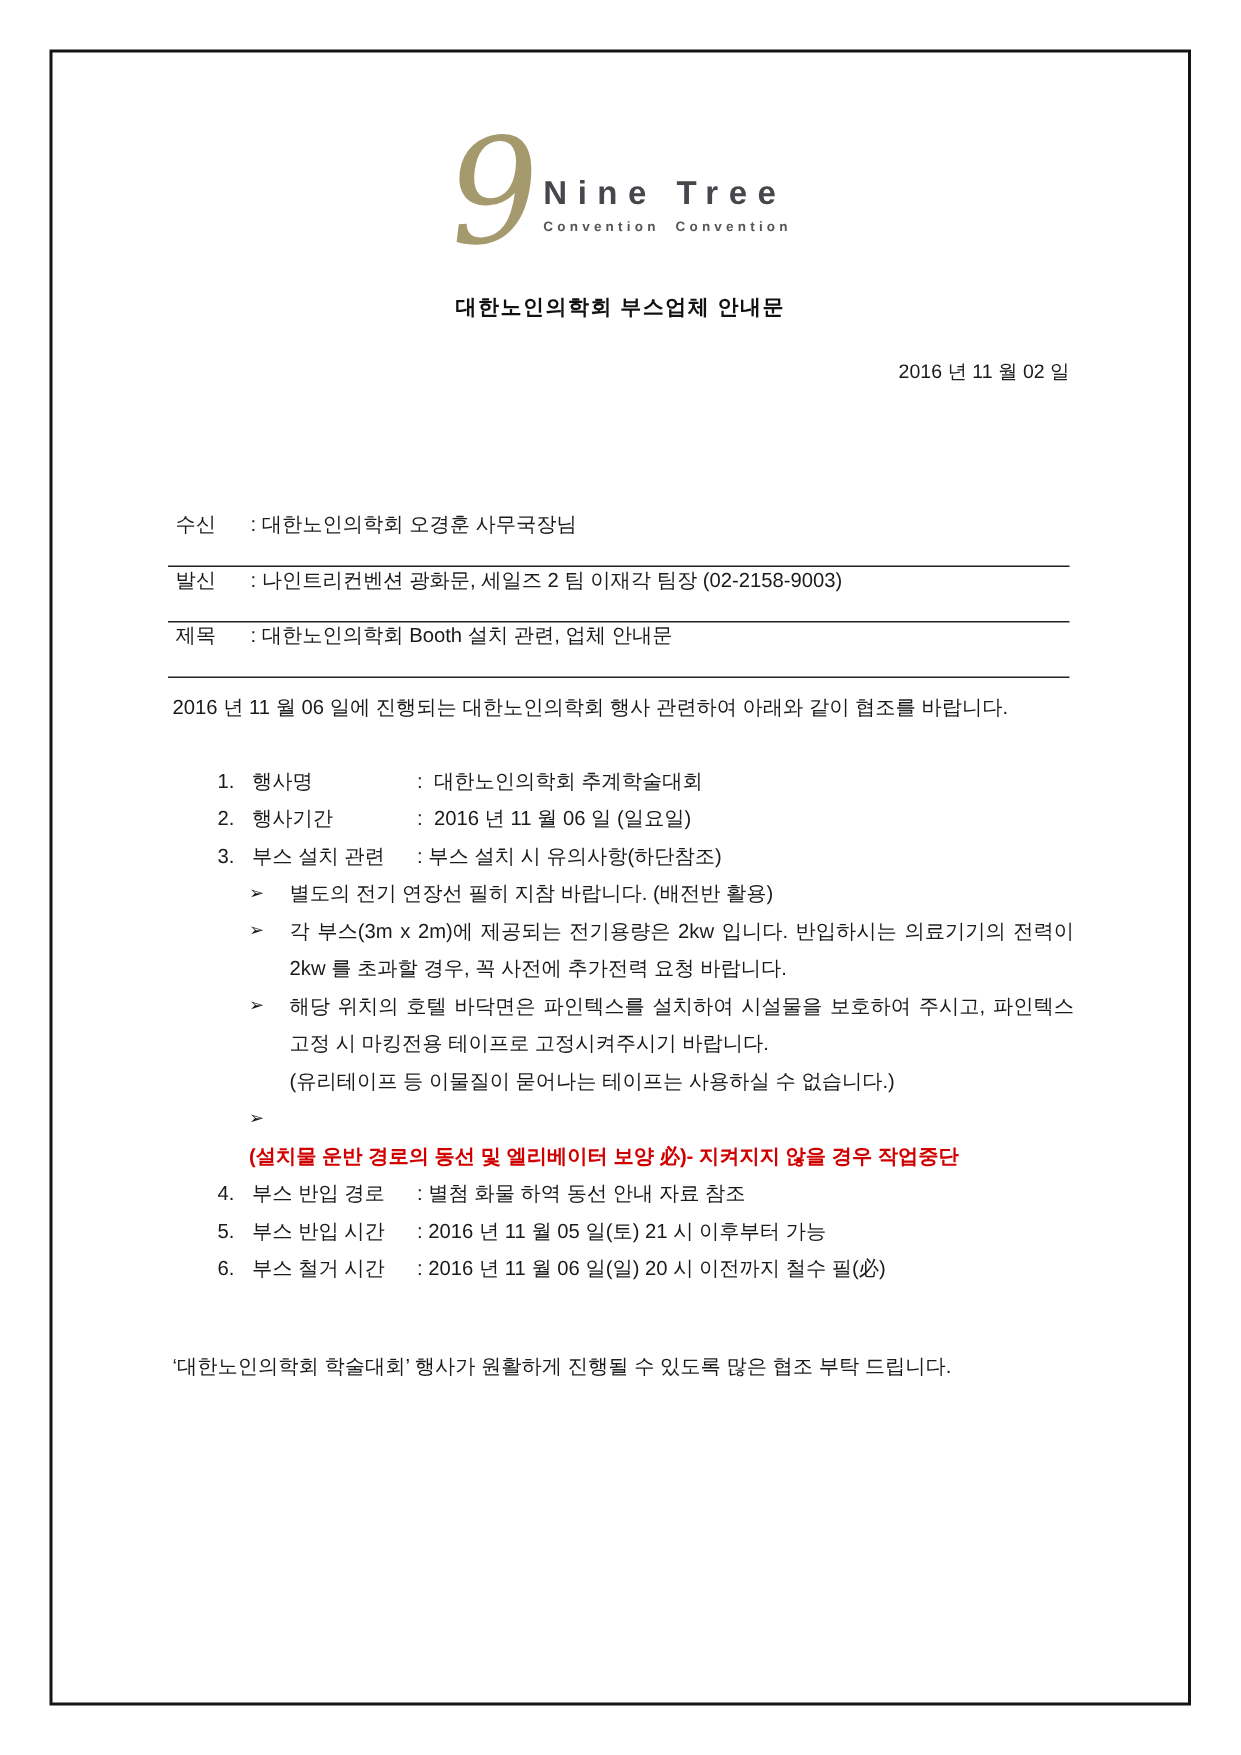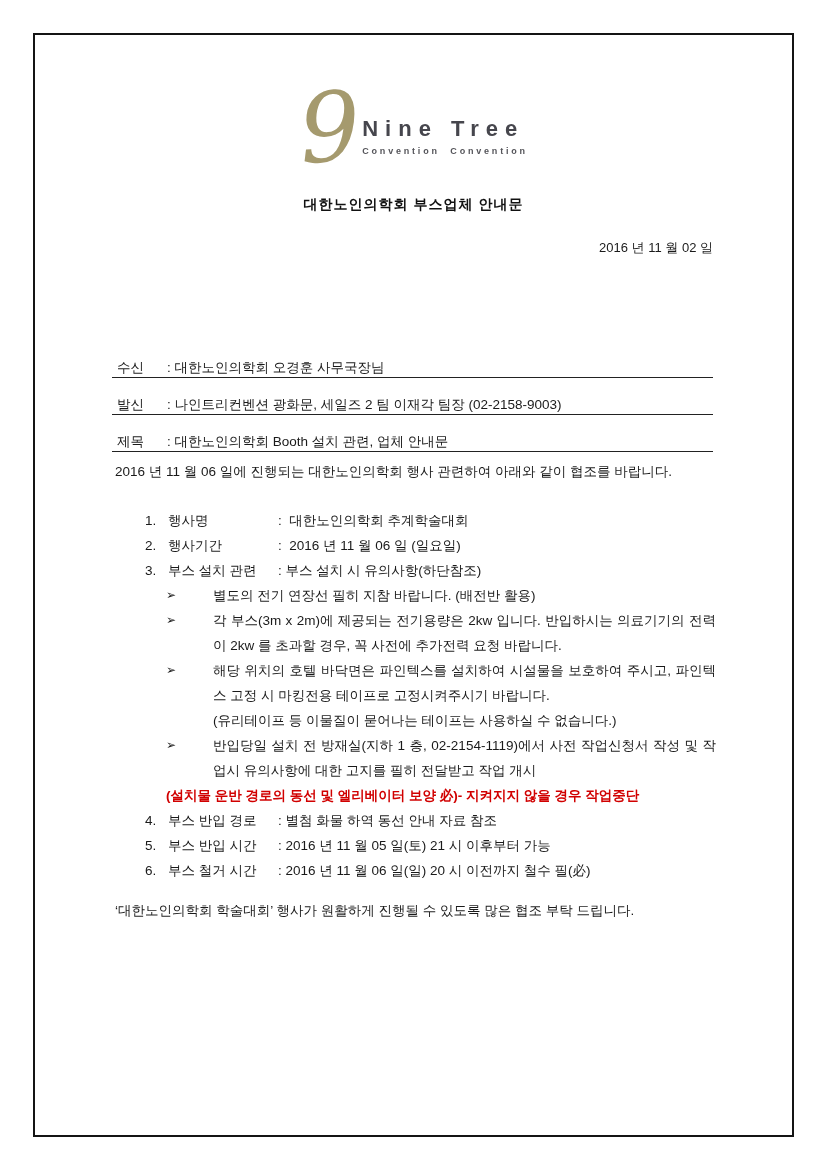--- a/index.html
+++ b/index.html
@@ -39,21 +39,21 @@
     text-align:center; font-size:14px; font-weight:700;
     letter-spacing:1px; color:#111;
   }
   .doc-date {
     position:absolute; top:239px; right:114px;
     font-size:13px; color:#1a1a1a;margin-left:36px;
   }
   
   .head-table { position:absolute; left:112px; top:341px; width:601px; }
   .head-row {
-    height:37px; display:flex; align-items:flex-end;
+    height:37px; display:flex; align-items:flex-start;
     border-bottom:1.5px solid #222; padding-left:5px;
     font-size:13.5px;
   }
   .head-label { width:50px; flex:none; }
   .head-value { white-space:pre-wrap; }
   
   .intro {
     position:absolute; left:115px; top:461px; width:600px;
     font-size:13.5px; line-height:22px;
   }
@@ -61,21 +61,21 @@
   .body-list {
     position:absolute; left:117px; top:508px; width:599px;
     font-size:13.5px; line-height:25px;
   }
   .num-item { display:flex; padding-left:28px; }
   .num-item .num { width:23px; flex:none; }
   .num-item .label { width:110px; flex:none; }
   .num-item .val { flex:1; white-space:pre-wrap; }
   .bullet { display:flex; padding-left:49px; }
   .bullet .arrow { width:27px; flex:none; font-size:12px; }
-  .bullet .btext { flex:1; white-space:pre-line; text-align:justify;margin-left:20px; }
+  .bullet .btext { flex:1; white-space:pre-line; text-align:justify; }
   .warning {
     margin-left:49px; font-weight:700; color:#d10000; white-space:pre-wrap;
   }
   
   .closing {
     position:absolute; left:115px; top:898px; width:604px;
     font-size:13.5px; line-height:25.5px;
   }
 </style>
 </head>
@@ -137,21 +137,20 @@
     <span class="arrow">➢</span>
     <span class="btext">각 부스(3m x 2m)에 제공되는 전기용량은 2kw 입니다. 반입하시는 의료기기의 전력이 2kw 를 초과할 경우, 꼭 사전에 추가전력 요청 바랍니다.</span>
   </div>
   <div class="bullet">
     <span class="arrow">➢</span>
     <span class="btext">해당 위치의 호텔 바닥면은 파인텍스를 설치하여 시설물을 보호하여 주시고, 파인텍스 고정 시 마킹전용 테이프로 고정시켜주시기 바랍니다.
 (유리테이프 등 이물질이 묻어나는 테이프는 사용하실 수 없습니다.)</span>
   </div>
   <div class="bullet">
     <span class="arrow">➢</span>
-    <span class="btext">반입당일 설치 전 방재실(지하 1 층, 02-2154-1119)에서 사전 작업신청서 작성 및 작업시 유의사항에 대한 고지를 필히 전달받고 작업 개시</span>
   </div>
 
   <div class="warning" style="color: rgb(209, 0, 0);">(설치물 운반 경로의 동선 및 엘리베이터 보양 必)- 지켜지지 않을 경우 작업중단</div>
 
   <div class="num-item">
     <span class="num">4.</span>
     <span class="label">부스 반입 경로</span>
     <span class="val">: 별첨 화물 하역 동선 안내 자료 참조</span>
   </div>
   <div class="num-item">

